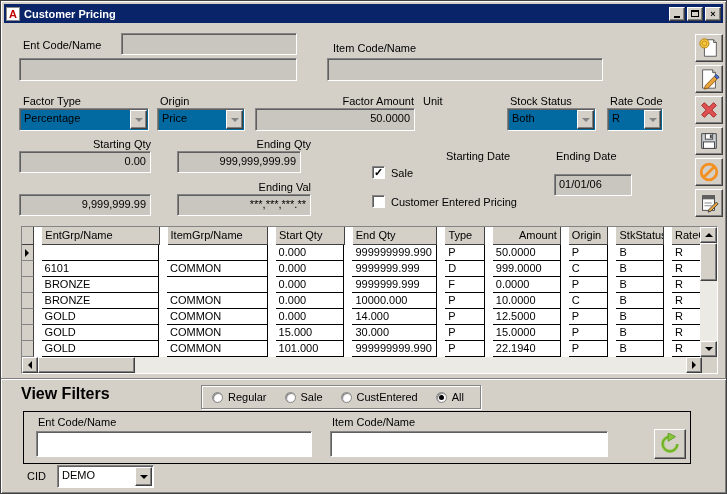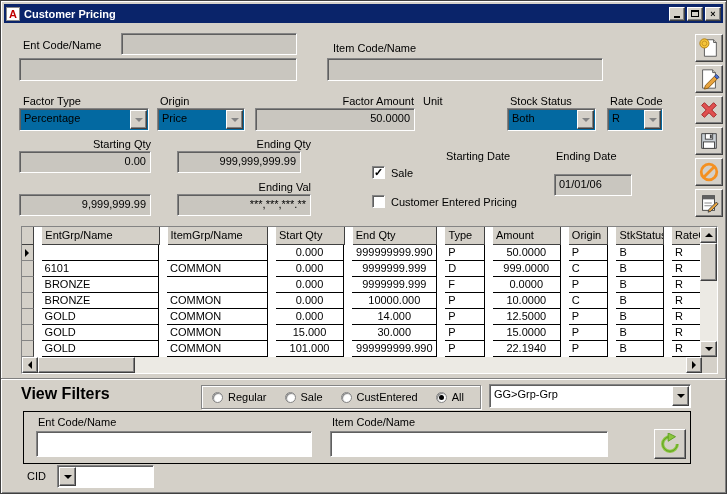--- a/index.html
+++ b/index.html
@@ -44,21 +44,21 @@
     box-shadow:inset -1px -1px 0 #808080;display:flex;align-items:center;justify-content:center;cursor:pointer;}
   .grid-wrap{position:absolute;left:20px;top:225px;width:697px;height:148px;background:#d4d0c8;
     border:1px solid #848484;border-bottom-color:#fff;border-right-color:#fff;}
   .grid-area{position:absolute;left:0;top:0;width:680px;height:130px;background:#fff;overflow:hidden;}
   .grow{display:flex;height:16px;gap:8px;}
   .grow.head{height:18px;}
   .gcell{border-right:1px solid #000;border-bottom:1px solid #000;padding:1px 3px 0 3px;overflow:hidden;white-space:nowrap;font-size:11px;}
   .gcell.hd{background:#d4d0c8;border-right:1px solid #404040;border-bottom:1px solid #404040;padding-top:2px;}
   .gcell.sel{background:#d4d0c8;border-right:1px solid #404040;border-bottom:1px solid #848484;
     display:flex;align-items:center;justify-content:center;padding:0;}
-  .gcell.num{text-align:center;}
+  .gcell.num{text-align:left;}
   .vscroll{position:absolute;right:0;top:0;width:17px;height:130px;background:#eceae4;}
   .hscroll{position:absolute;left:0;bottom:0;width:680px;height:16px;background:#eceae4;}
   .sbtn{position:absolute;background:#d4d0c8;border:1px solid #fff;border-right-color:#404040;border-bottom-color:#404040;
     box-shadow:inset -1px -1px 0 #808080;display:flex;align-items:center;justify-content:center;cursor:pointer;}
   .thumb{position:absolute;background:#d4d0c8;border:1px solid #fff;border-right-color:#404040;border-bottom-color:#404040;
     box-shadow:inset -1px -1px 0 #808080;cursor:grab;}
   .divider{position:absolute;left:0;top:377px;width:727px;height:2px;border-top:1px solid #808080;border-bottom:1px solid #fff;}
   .vf-title{position:absolute;left:20px;top:384px;font-size:16px;font-weight:bold;}
   .radio-box{position:absolute;left:200px;top:384px;width:280px;height:24px;
     border:1px solid #848484;box-shadow:1px 1px 0 #fff, inset 1px 1px 0 #fff;
@@ -206,21 +206,21 @@
   <div class="grid-wrap">
     <div class="grid-area">
       <div id="grid-head">
           <div class="grow head">
             <div class="gcell hd" style="width: 13px;"></div>
             <div class="gcell hd" style="width: 132px;">EntGrp/Name</div>
             <div class="gcell hd" style="width: 113px;">ItemGrp/Name</div>
             <div class="gcell hd" style="width: 77px;">Start Qty</div>
             <div class="gcell hd" style="width: 95px;">End Qty</div>
             <div class="gcell hd" style="width: 44px;">Type</div>
-            <div class="gcell hd" style="width: 76px;">Amount</div>
+            <div class="gcell hd" style="width: 76px; text-align: right;">Amount</div>
             <div class="gcell hd" style="width: 44px;">Origin</div>
             <div class="gcell hd" style="width: 53px;">StkStatus</div>
             <div class="gcell hd" style="width: 33px;">RateCo</div>
           </div>
         </div>
       <div id="grid-body">
           <div class="grow">
             <div class="gcell sel" style="width: 13px;">
               <div class="tri-right"></div>
             </div>
@@ -346,41 +346,36 @@
       <span>CustEntered</span>
     </div>
     <div class="radio">
       <div class="rdot selected">
           <div class="pt"></div>
         </div>
       <span>All</span>
     </div>
   </div>
 
-  <div class="combo white sunken" style="left:488px;top:383px;width:202px;height:24px;">
-    <div class="val">GG&gt;Grp-Grp</div>
-    <div class="drop">
-        <div class="tri-down"></div>
-      </div>
-  </div>
 
   <div class="groupbox">
     <div class="lbl" style="left:14px;top:4px;">Ent Code/Name</div>
     <div class="field white sunken" style="left:12px;top:19px;width:276px;height:26px;"></div>
     <div class="lbl" style="left:308px;top:4px;">Item Code/Name</div>
     <div class="field white sunken" style="left:306px;top:19px;width:278px;height:26px;"></div>
     <div class="tbtn" style="position:absolute;left:630px;top:17px;width:32px;height:30px;margin:0;">
       <svg width="22" height="22" viewBox="0 0 24 24">
         <path d="M12 4 a8 8 0 1 0 8 8" fill="none" stroke="#8cc63f" stroke-width="3.4"></path>
         <path d="M12 4 a8 8 0 1 0 8 8" fill="none" stroke="#5a9e1e" stroke-width="1"></path>
         <path d="M10 0 L18 4 L10 9 Z" fill="#8cc63f" stroke="#5a9e1e"></path>
       </svg>
     </div>
   </div>
 
   <div class="lbl" style="left:26px;top:469px;">CID</div>
   <div class="combo white sunken" style="left:56px;top:464px;width:97px;height:23px;">
+    <div class="val">DEMO</div>
     <div class="drop">
         <div class="tri-down"></div>
       </div>
   </div>
 
 </div>
 
 </body></html>

